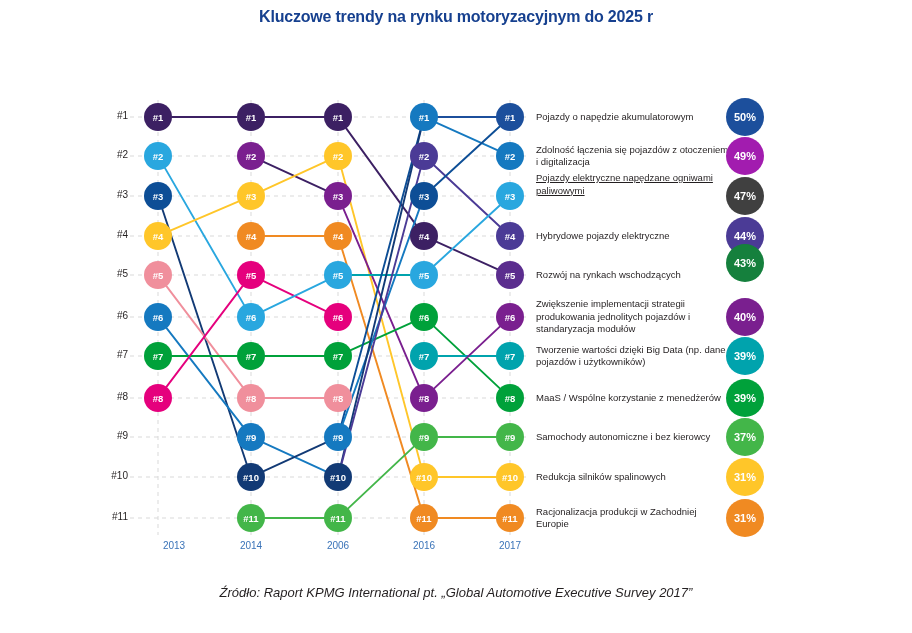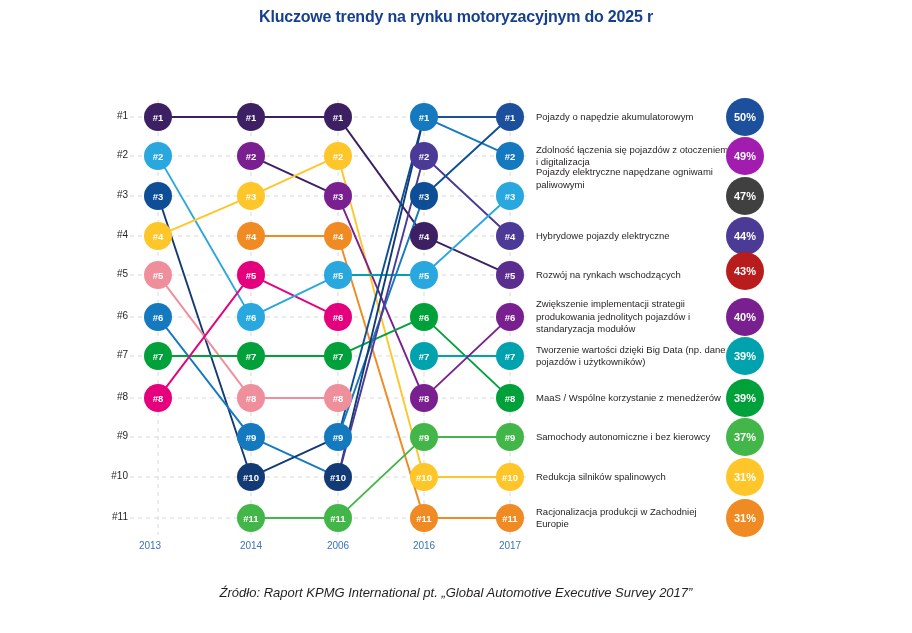--- a/index.html
+++ b/index.html
@@ -141,21 +141,21 @@
       <div class="axis-label" style="left: 92px; top: 229px;">#4</div>
       <div class="axis-label" style="left: 92px; top: 268px;">#5</div>
       <div class="axis-label" style="left: 92px; top: 310px;">#6</div>
       <div class="axis-label" style="left: 92px; top: 349px;">#7</div>
       <div class="axis-label" style="left: 92px; top: 391px;">#8</div>
       <div class="axis-label" style="left: 92px; top: 430px;">#9</div>
       <div class="axis-label" style="left: 92px; top: 470px;">#10</div>
       <div class="axis-label" style="left: 92px; top: 511px;">#11</div>
     </div>
   <div id="xlabels">
-      <div class="year-label" style="left: 120px; top: 540px;">2013</div>
+      <div class="year-label" style="left: 144px; top: 540px;">2013</div>
       <div class="year-label" style="left: 221px; top: 540px;">2014</div>
       <div class="year-label" style="left: 308px; top: 540px;">2006</div>
       <div class="year-label" style="left: 394px; top: 540px;">2016</div>
       <div class="year-label" style="left: 480px; top: 540px;">2017</div>
     </div>
   <div id="nodes">
       <div class="node" style="left: 144px; top: 103px; background: rgb(60, 32, 99);">#1</div>
       <div class="node" style="left: 144px; top: 142px; background: rgb(41, 167, 223);">#2</div>
       <div class="node" style="left: 144px; top: 182px; background: rgb(13, 78, 150);">#3</div>
       <div class="node" style="left: 144px; top: 222px; background: rgb(255, 198, 41);">#4</div>
@@ -204,36 +204,36 @@
       <div class="node" style="left: 496px; top: 303px; background: rgb(122, 31, 143);">#6</div>
       <div class="node" style="left: 496px; top: 342px; background: rgb(0, 163, 173);">#7</div>
       <div class="node" style="left: 496px; top: 384px; background: rgb(0, 161, 58);">#8</div>
       <div class="node" style="left: 496px; top: 423px; background: rgb(67, 182, 73);">#9</div>
       <div class="node" style="left: 496px; top: 463px; background: rgb(255, 198, 41);">#10</div>
       <div class="node" style="left: 496px; top: 504px; background: rgb(240, 138, 34);">#11</div>
     </div>
   <div id="rowlabels">
       <div class="row-label" style="top: 110.5px;">Pojazdy o napędzie akumulatorowym</div>
       <div class="row-label" style="top: 143.5px;">Zdolność łączenia się pojazdów z otoczeniem i digitalizacja</div>
-      <div class="row-label" style="top: 166px;">Pojazdy elektryczne napędzane ogniwami paliwowymi</div>
+      <div class="row-label" style="top: 172px; text-decoration: underline;">Pojazdy elektryczne napędzane ogniwami paliwowymi</div>
       <div class="row-label" style="top: 229.5px;">Hybrydowe pojazdy elektryczne</div>
       <div class="row-label" style="top: 268.5px;">Rozwój na rynkach wschodzących</div>
       <div class="row-label" style="top: 298px;">Zwiększenie implementacji strategii produkowania jednolitych pojazdów i standaryzacja modułów</div>
       <div class="row-label" style="top: 343.5px;">Tworzenie wartości dzięki Big Data (np. dane pojazdów i użytkowników)</div>
       <div class="row-label" style="top: 391.5px;">MaaS / Wspólne korzystanie z menedżerów</div>
       <div class="row-label" style="top: 430.5px;">Samochody autonomiczne i bez kierowcy</div>
       <div class="row-label" style="top: 470.5px;">Redukcja silników spalinowych</div>
       <div class="row-label" style="top: 505.5px;">Racjonalizacja produkcji w Zachodniej Europie</div>
     </div>
   <div id="badges">
       <div class="badge" style="top: 98px; background: rgb(28, 79, 156);">50%</div>
       <div class="badge" style="top: 137px; background: #a21caf;">49%</div>
       <div class="badge" style="top: 177px; background: #404040;">47%</div>
       <div class="badge" style="top: 217px; background: rgb(75, 59, 150);">44%</div>
-      <div class="badge" style="top: 252px; background: #b91c1c;">43%</div>
+      <div class="badge" style="top: 244px; background: #15803d;">43%</div>
       <div class="badge" style="top: 298px; background: rgb(122, 31, 143);">40%</div>
       <div class="badge" style="top: 337px; background: rgb(0, 163, 173);">39%</div>
       <div class="badge" style="top: 379px; background: rgb(0, 161, 58);">39%</div>
       <div class="badge" style="top: 418px; background: rgb(67, 182, 73);">37%</div>
       <div class="badge" style="top: 458px; background: rgb(255, 198, 41);">31%</div>
       <div class="badge" style="top: 499px; background: rgb(240, 138, 34);">31%</div>
     </div>
 
   <div class="source">Źródło: Raport KPMG International pt. „Global Automotive Executive Survey 2017”</div>
 </div>

